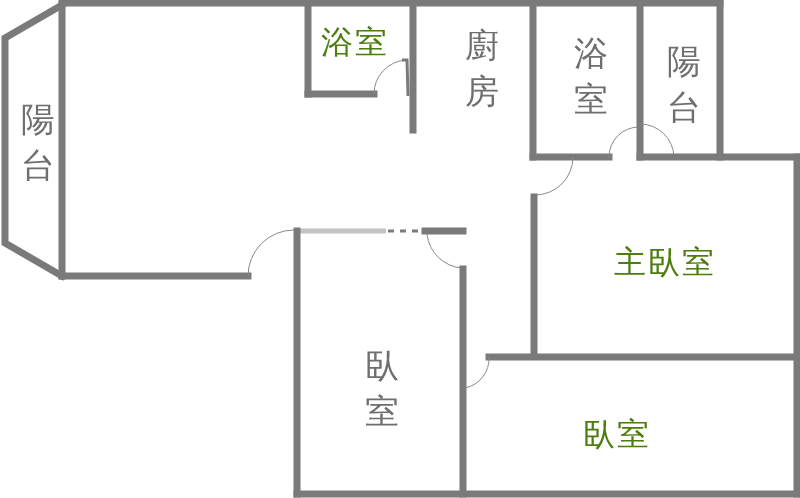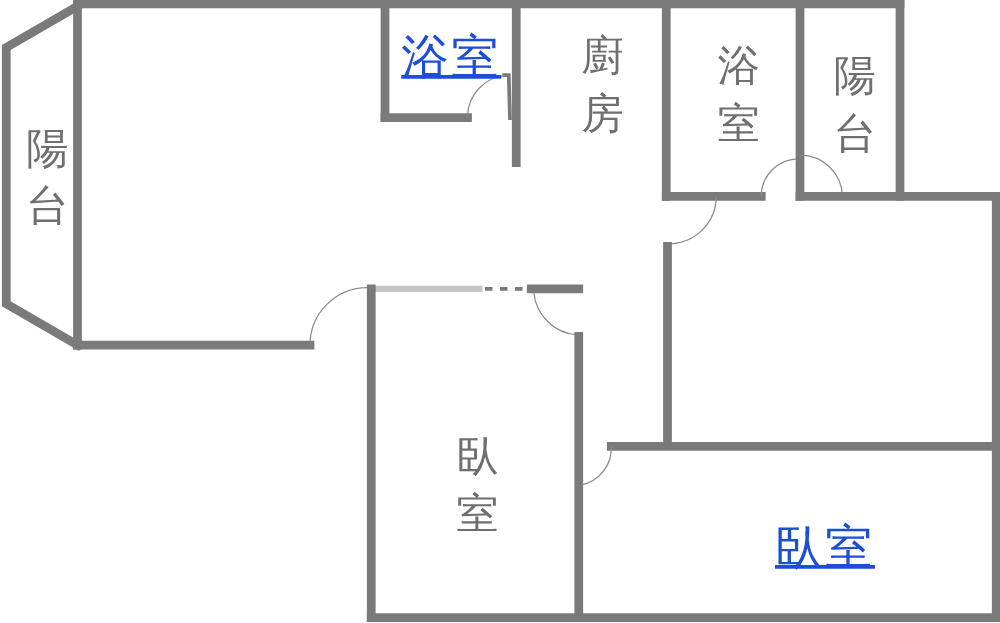--- a/index.html
+++ b/index.html
@@ -2,21 +2,21 @@
 <html><head>
 <meta charset="utf-8">
 <style>
   html, body { margin: 0; padding: 0; background: #ffffff; }
   #plan { position: relative; width: 800px; height: 498px; overflow: hidden; background: #fff; }
   svg { position: absolute; left: 0; top: 0; }
   .wall { stroke: #7a7a7a; stroke-width: 7; fill: none; stroke-linecap: square; }
   .thin { stroke: #7a7a7a; stroke-width: 3; fill: none; }
   .arc { stroke: #8a8a8a; stroke-width: 1; fill: none; }
   .faint { stroke: #c4c4c4; stroke-width: 5; fill: none; }
-  .label { position: absolute; color: #1d4ed8; font-family: "DejaVu Sans", sans-serif; font-size: 38px; line-height: 1; letter-spacing: 2px; white-space: nowrap; text-decoration: underline; }
+  .label { position: absolute; color: #4d7c0f; font-family: "DejaVu Sans", sans-serif; font-size: 32px; line-height: 1; letter-spacing: 2px; white-space: nowrap; }
   .vlabel { position: absolute; color: #6f6f6f; font-family: "DejaVu Sans", sans-serif; font-size: 34px; line-height: 46px; width: 40px; text-align: center; }
 </style>
 </head>
 <body>
 
 <div id="plan">
   <svg width="800" height="498" viewBox="0 0 800 498">
 
     <polyline class="wall" points="62,5 5,38 5,243 62,276"></polyline>
 
@@ -71,20 +71,21 @@
   <div class="vlabel" style="left:571px; top:30px;">
     <div>浴</div>
     <div>室</div>
   </div>
 
   <div class="vlabel" style="left:664px; top:38px;">
     <div>陽</div>
     <div>台</div>
   </div>
 
+  <div class="label" style="left:614px; top:246px;">主臥室</div>
 
   <div class="vlabel" style="left:362px; top:342px;">
     <div>臥</div>
     <div>室</div>
   </div>
 
-  <div class="label" style="left:620px; top:418px;">臥室</div>
+  <div class="label" style="left:583px; top:418px;">臥室</div>
 </div>
 
 </body></html>

